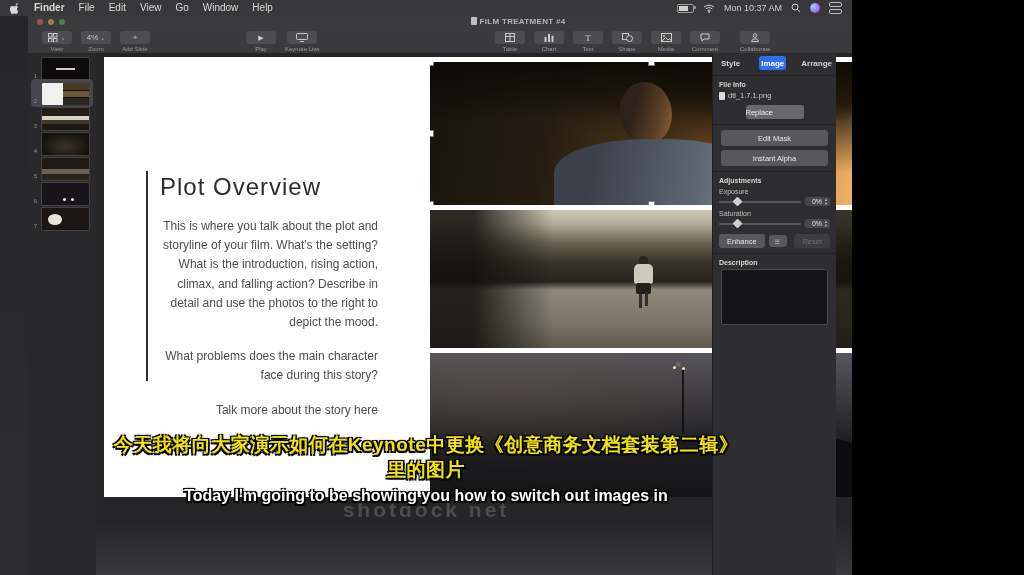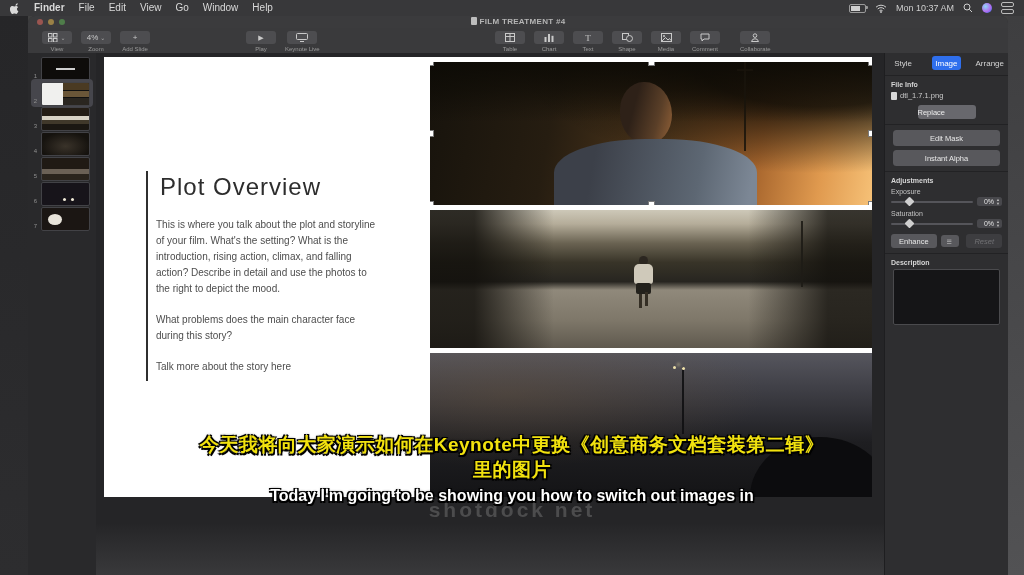--- a/index.html
+++ b/index.html
@@ -1,16 +1,16 @@
 <!DOCTYPE html>
 <html><head>
 <meta charset="utf-8">
 <style>
   html,body{margin:0;padding:0;background:#000;}
-  #screen{position:relative;width:1024px;height:575px;overflow:hidden;
+  #screen{position:relative;width:852px;height:575px;overflow:hidden;
           font-family:"Liberation Sans",sans-serif;background:#404040;-webkit-font-smoothing:antialiased;}
 
   
   .menubar{position:absolute;top:0;left:0;width:100%;height:16px;background:#38383a;
            display:flex;align-items:center;color:#d9d9d9;font-size:10px;z-index:40;}
   .apple-wrap{margin:0 6px 0 10px;display:flex;align-items:center;}
   .menu-item{padding:0 7px;line-height:16px;}
   .menu-item.finder{font-weight:bold;}
   .mb-status{margin-left:auto;display:flex;align-items:center;gap:9px;padding-right:10px;font-size:9px;color:#cfcfcf;}
   .batt{width:15px;height:7px;border:1px solid #9a9a9a;border-radius:2px;position:relative;}
@@ -61,22 +61,22 @@
   .t6::after{content:"";position:absolute;left:45%;bottom:4px;width:3px;height:3px;border-radius:50%;background:#f0ead8;box-shadow:8px 0 0 #f0ead8;}
   .t7{background:#1b1613;position:relative;}
   .t7::after{content:"";position:absolute;left:12%;top:25%;width:30%;height:50%;border-radius:50%;background:#e8e4da;}
 
   
   .canvas{position:absolute;top:53px;left:96px;width:789px;height:522px;
           background:linear-gradient(#252527 0 90%, #39393b);}
   .slide{position:absolute;left:104px;top:57px;width:768px;height:440px;background:#ffffff;}
   .vline{position:absolute;left:42px;top:114px;width:2px;height:210px;background:#2f2f2f;}
   .slide-title{position:absolute;left:56px;top:116px;font-size:24px;font-weight:300;color:#2d2d2d;letter-spacing:1px;}
-  .slide-body{position:absolute;left:52px;top:160px;width:222px;text-align:left;
-              font-size:10px;line-height:1.6;color:#4d4d4d;font-weight:300;}
+  .slide-body{position:absolute;left:52px;top:160px;width:222px;text-align:right;
+              font-size:12px;line-height:1.6;color:#4d4d4d;font-weight:300;}
   .slide-body p{margin:0 0 15px 0;}
 
   
   .photo{position:absolute;left:326px;width:442px;overflow:hidden;}
   .p1{top:5px;height:143px;background:
       linear-gradient(100deg,#17130c 0%,#261d11 28%,#4e361b 52%,#a9672e 74%,#e09a4f 88%,#f6c177 100%);}
   .p1 .trees{position:absolute;inset:0;background:
       linear-gradient(to bottom, rgba(12,10,5,.9) 0%, rgba(12,10,5,.55) 20%, rgba(12,10,5,0) 42%),
       radial-gradient(ellipse at 88% 0%, rgba(15,12,6,.85) 0 22%, rgba(15,12,6,0) 55%);}
   .p1 .pole{position:absolute;left:71%;top:0;width:2px;height:62%;background:rgba(25,20,12,.85);}
@@ -101,21 +101,21 @@
   .p3 .lightpole{position:absolute;left:57%;top:10%;width:2px;height:46%;background:rgba(15,15,18,.9);}
   .p3 .lamps{position:absolute;left:55%;top:9%;width:3px;height:3px;border-radius:50%;background:#efe2ac;
              box-shadow:9px 1px 0 #efe2ac, 4px -3px 3px rgba(239,226,172,.6);}
   .p3 .sil{position:absolute;right:-4%;bottom:-42%;width:140px;height:120px;border-radius:50% 50% 0 0;background:#0c0c0e;}
 
   .handle{position:absolute;width:5px;height:5px;background:#fff;border:1px solid #7a7a7a;z-index:5;}
 
   
   .inspector{position:absolute;top:53px;right:16px;width:123px;height:522px;background:#2e2e30;
              border-left:1px solid #1e1e20;color:#c9c9c9;font-size:7.5px;}
-  .insp-tabs{display:flex;gap:15px;margin:3px 4px 4px 4px;}
+  .insp-tabs{display:flex;gap:15px;margin:3px 4px 4px 4px;font-weight:bold;}
   .insp-tab{flex:1;text-align:center;padding:2.5px 0;border-radius:3px;font-size:8px;color:#d4d4d4;}
   .insp-tab.active{background:#2f6fed;color:#fff;}
   .insp-div{height:1px;background:#222224;margin:5px 0;}
   .insp-section{padding:0 6px;}
   .insp-h{font-size:7px;font-weight:bold;color:#d6d6d6;margin:3px 0;}
   .file-row{display:flex;align-items:center;gap:3px;margin:2px 0;}
   .file-ico{width:6px;height:8px;background:#d8d8d8;border-radius:1px;}
   .btn-replace{display:block;margin:5px auto 2px auto;width:58px;background:#68686d;
                border-radius:3px;padding:2.5px 0;color:#ececec;}
   .btn-wide{margin:4px 2px;text-align:center;background:#58585c;border-radius:3.5px;padding:3.5px 0;color:#e8e8e8;}

